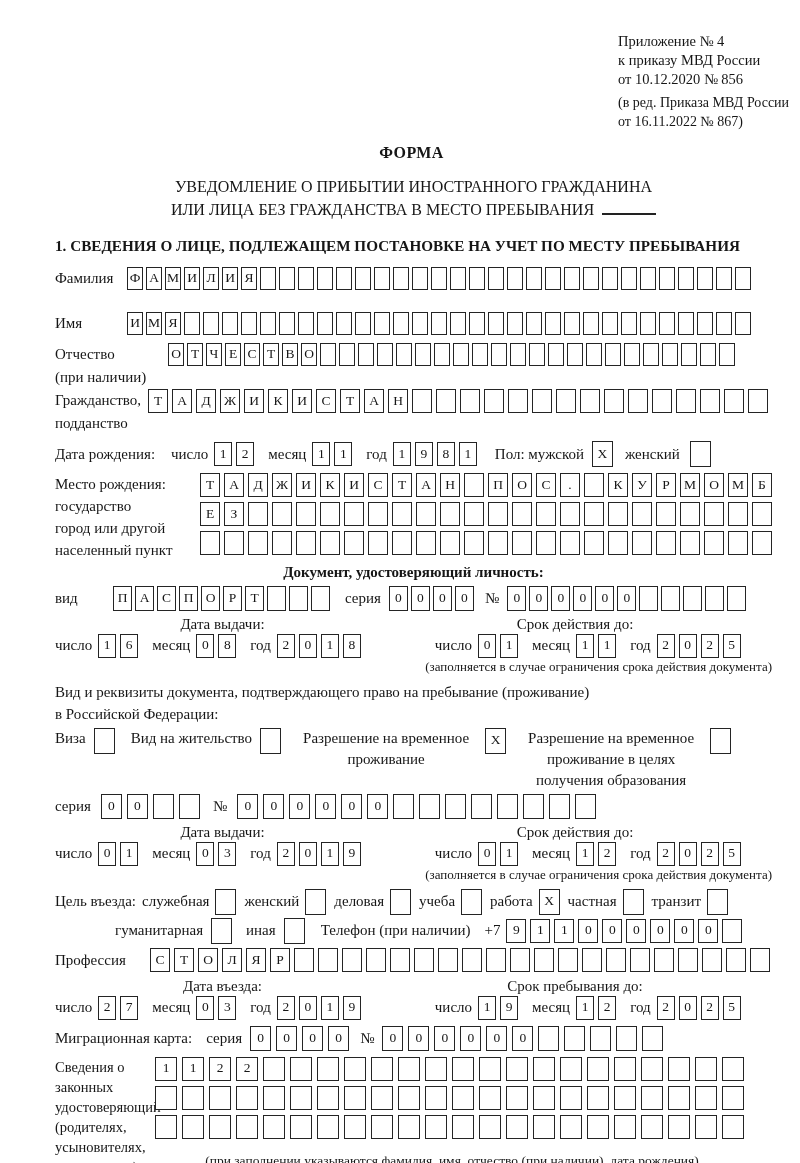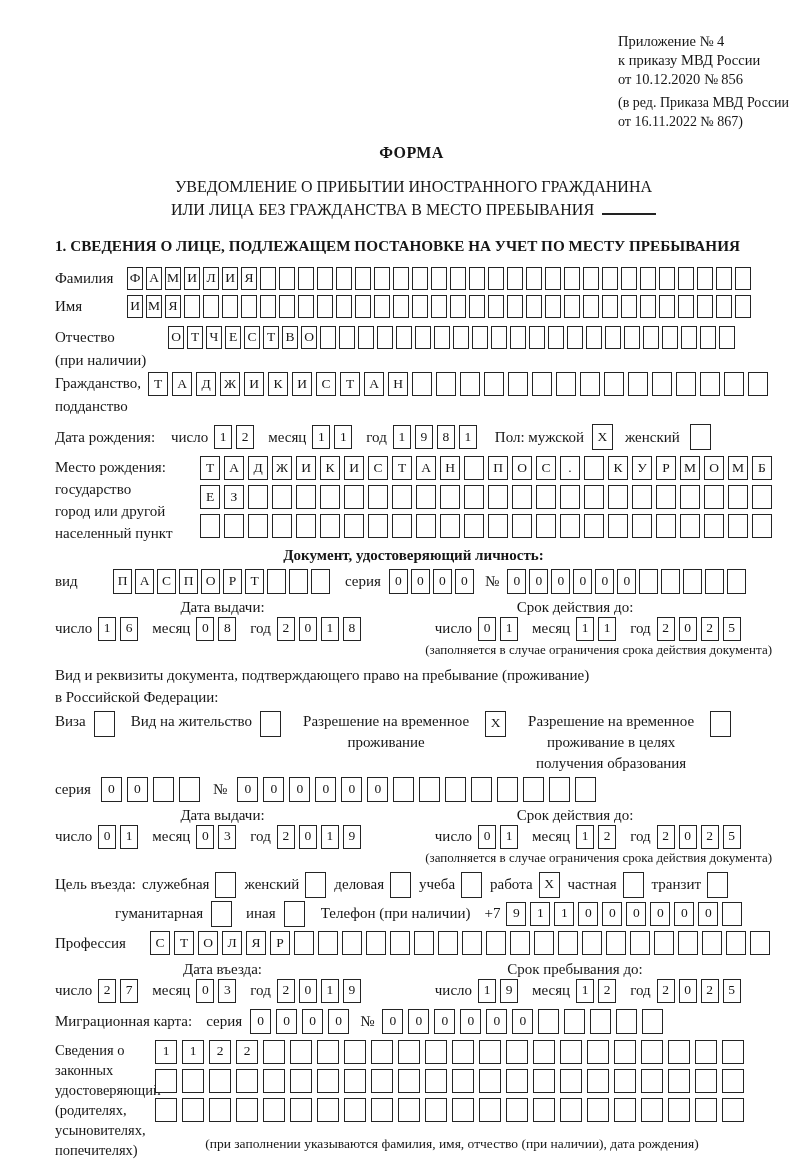--- a/index.html
+++ b/index.html
@@ -30,21 +30,21 @@
   .lw93{width:93px}
   .lw145{width:145px}
   .lw145 .pl{display:block;line-height:22px}
   .lw108{width:108px}
   .lw58{width:58px;line-height:25px}
   .lw95{width:95px;line-height:25px}
   .lw100{width:100px;font-size:14.5px}
   .lw100 .pl{display:block;line-height:20px}.ml6{margin-left:6px}.ml8{margin-left:8px}.ml10{margin-left:10px}
   .ml12{margin-left:12px}.ml14{margin-left:14px}.ml16{margin-left:16px}
   .r-surname{margin-top:12px}
-  .r-name{margin-top:5px}
+  .r-name{margin-top:22px}
   .r-patr{margin-top:8px}
   .r-birth{margin-top:6px;align-items:center}
   .r-place{margin-top:6px}
   .pbx .boxes{margin-bottom:5px}
   .doc-h{margin-top:2px;text-align:center;font-weight:700;font-size:15px}
   .r-kind{margin-top:4px;align-items:center}
   .dhdr{display:flex;margin-top:4px}
   .dhdr .h1{width:335px;text-align:center}
   .dhdr .h2{width:330px;margin-left:20px;text-align:center}
   .daterow{display:flex;align-items:center}

